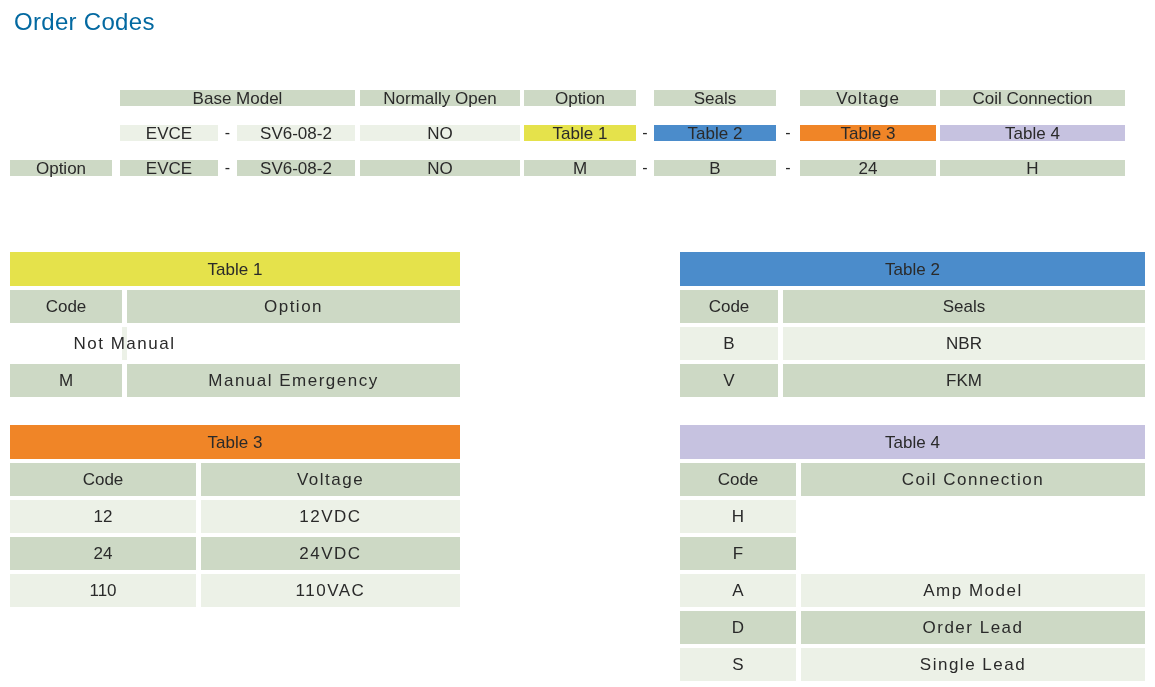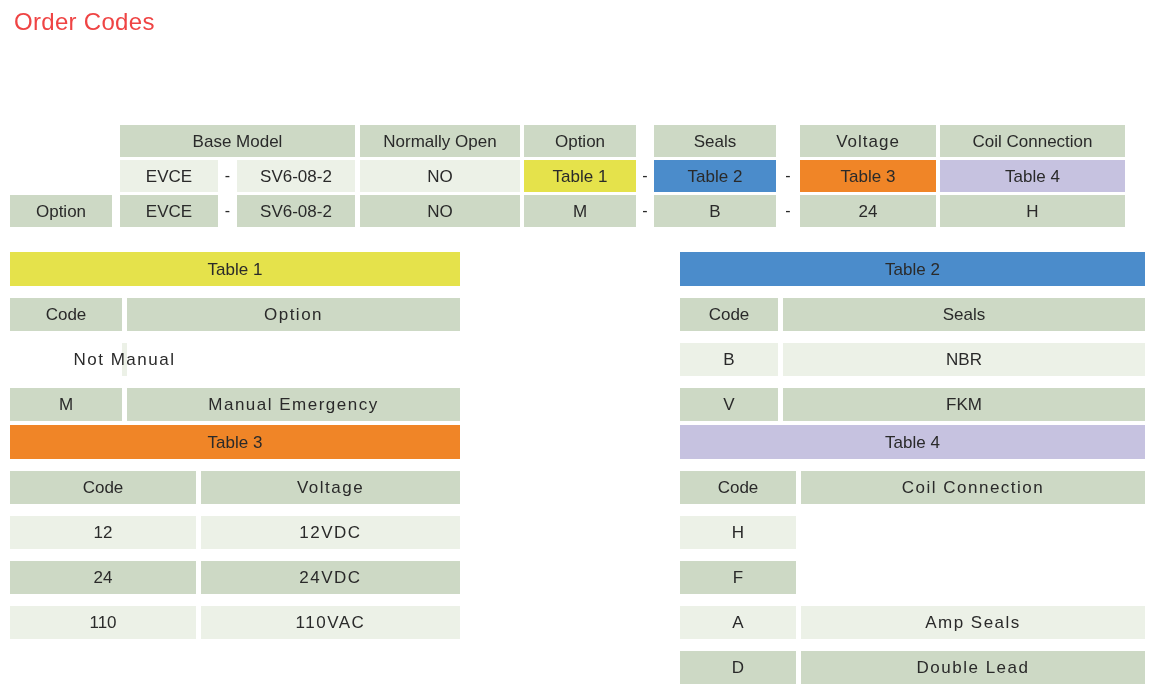--- a/index.html
+++ b/index.html
@@ -3,50 +3,50 @@
 <meta charset="utf-8">
 <style>
   * { margin:0; padding:0; box-sizing:border-box; }
   html,body { background:#ffffff; }
   body {
     width:1155px; height:687px; position:relative; overflow:hidden;
     font-family:"Liberation Sans", sans-serif; color:#2a2a2a;
   }
   .page-title {
     position:absolute; left:14px; top:8px;
-    font-size:24px; color:#ef4444; letter-spacing:0.3px;
+    font-size:24px; color:#0369a1; letter-spacing:0.3px;
   }
   .cell {
     display:flex; align-items:center; justify-content:center;
     font-size:17px; line-height:1; white-space:nowrap;
   }
   .bg-green  { background:#cdd9c5; }
   .bg-light  { background:#ecf1e7; }
   .bg-yellow { background:#e5e24b;text-align:right; }
   .bg-blue   { background:#4b8ccb; }
   .bg-orange { background:#f08527; }
   .bg-purple { background:#c6c2e0; }
 
   
   #order-grid {
     position:absolute; left:10px; top:90px;
     display:grid;
     grid-template-columns:102px 8px 98px 19px 118px 5px 160px 4px 112px 18px 122px 24px 136px 4px 185px;
     grid-template-rows:32px 32px 32px;
     row-gap:3px;
   }
-  #order-grid .cell { height:32px;margin-top:35px; }
+  #order-grid .cell { height:16px; }
   .dash-cell { background:#ffffff; font-size:16px; }
   .ls1 { letter-spacing:1px; }
 
   
   .lookup-table { position:absolute; }
   .lt-header { height:34px; margin-bottom:4px; }
   .lt-body { display:flex; flex-direction:column; gap:4px; }
-  .lt-row { display:grid; height:33px;margin-top:8px; }
+  .lt-row { display:grid; height:33px; }
   .t1 .lt-row { grid-template-columns:112px 5px 333px; }
   .t2 .lt-row { grid-template-columns:98px 5px 362px; }
   .t3 .lt-row { grid-template-columns:186px 5px 259px; }
   .t4 .lt-row { grid-template-columns:116px 5px 344px; }
   .lt-body .lt-row:nth-child(odd)  .cell { background:#cdd9c5; }
   .lt-body .lt-row:nth-child(even) .cell { background:#ecf1e7; }
   .t1 .c2, .t3 .c2, .t4 .c2 { letter-spacing:1.5px; }
 </style>
 </head>
 <body>
@@ -168,26 +168,26 @@
       <div class="cell c1">H</div>
         <div></div>
     </div>
     <div class="lt-row">
       <div class="cell c1">F</div>
         <div></div>
     </div>
     <div class="lt-row">
       <div class="cell c1">A</div>
         <div></div>
-      <div class="cell c2">Amp Seals</div>
+      <div class="cell c2">Amp Model</div>
     </div>
     <div class="lt-row">
       <div class="cell c1">D</div>
         <div></div>
-      <div class="cell c2">Double Lead</div>
+      <div class="cell c2">Order Lead</div>
     </div>
     <div class="lt-row">
       <div class="cell c1">S</div>
         <div></div>
       <div class="cell c2">Single Lead</div>
     </div>
   </div>
 </div>
 
 </body></html>

